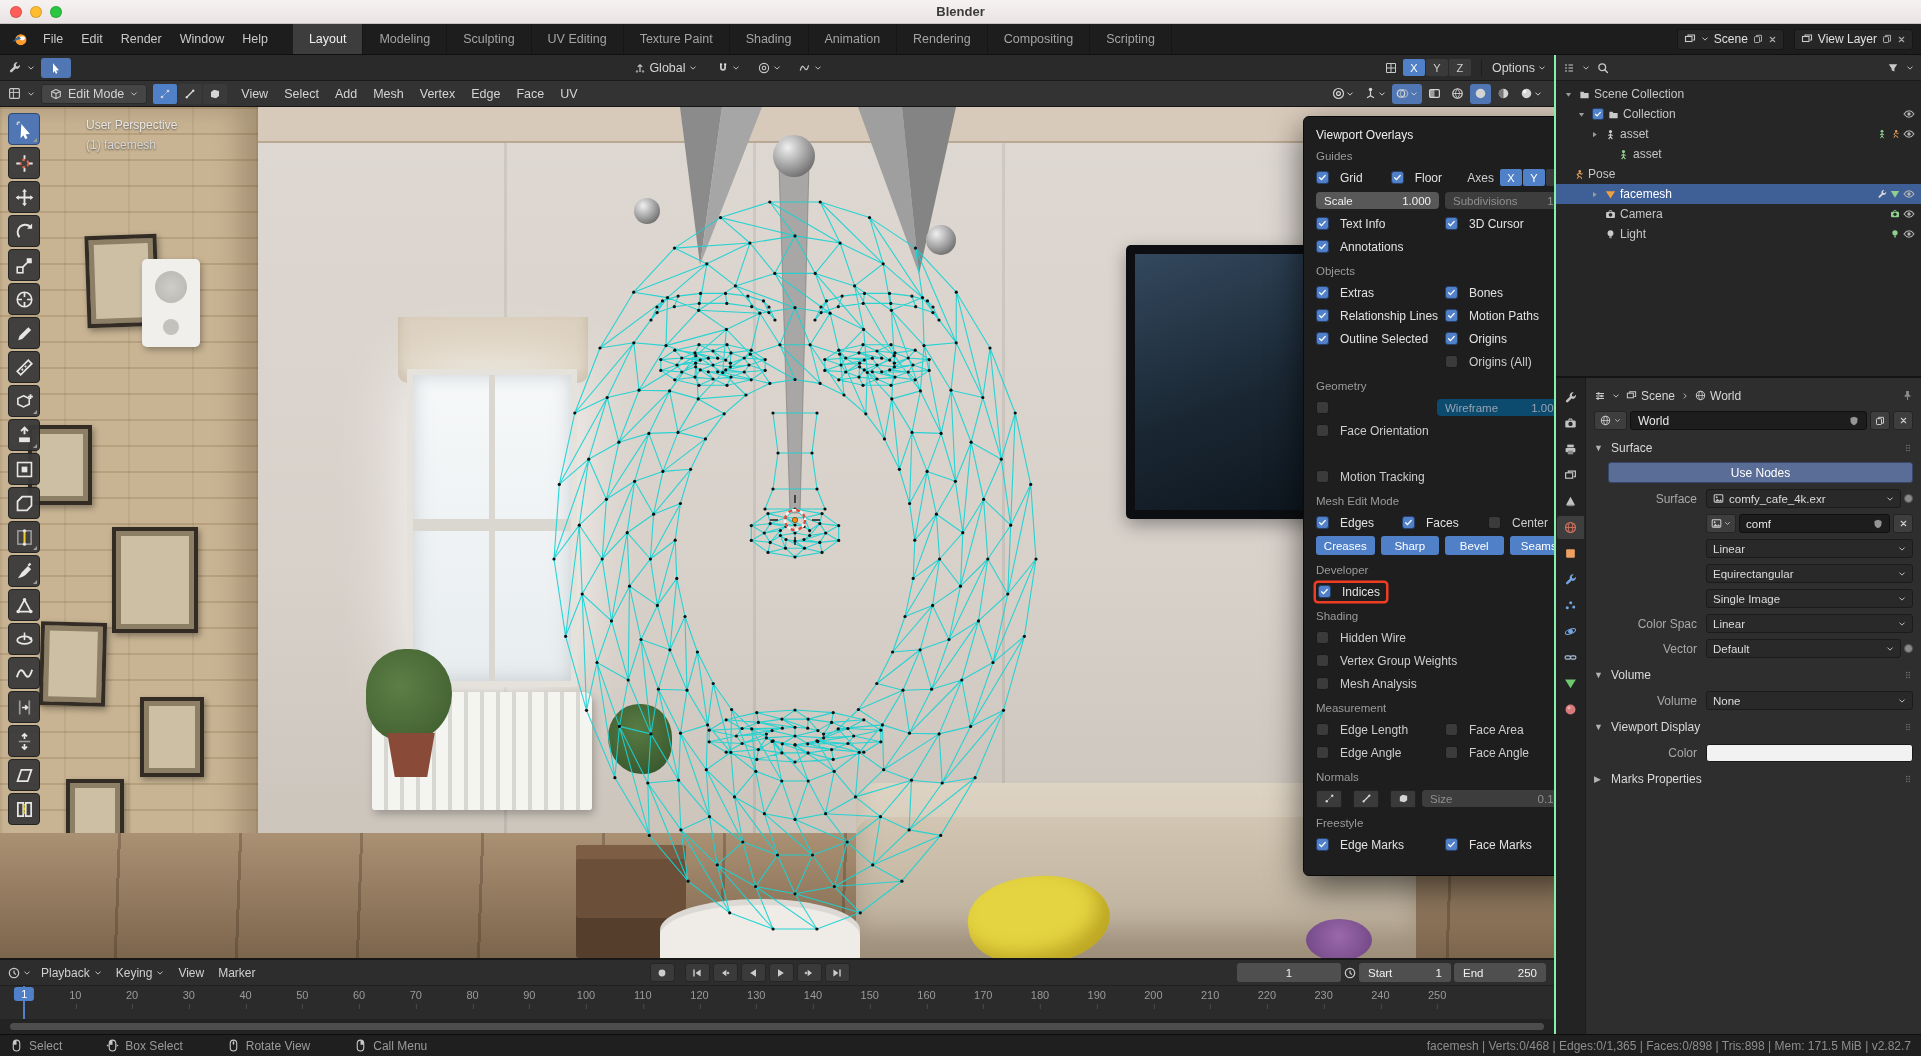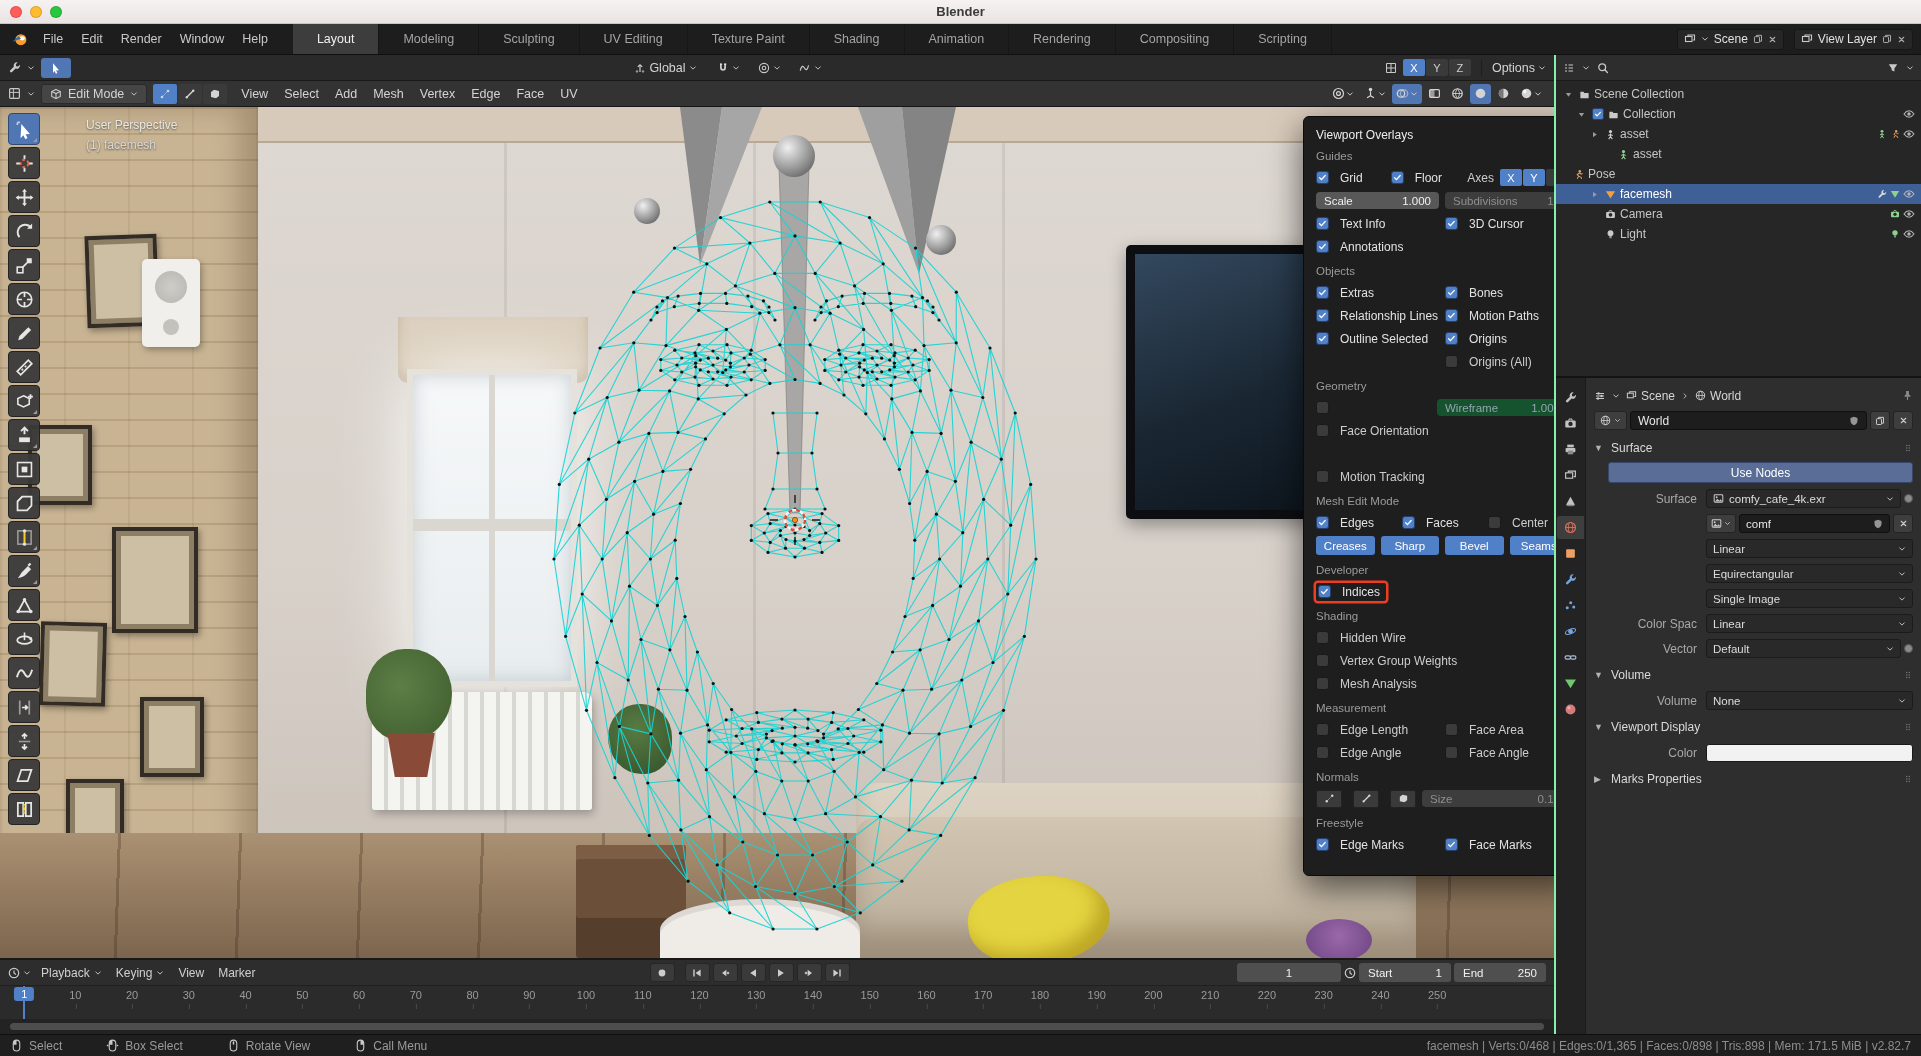--- a/index.html
+++ b/index.html
@@ -16,21 +16,21 @@
   .light{width:12px;height:12px;border-radius:50%;border:1px solid rgba(0,0,0,.15)}
   .light.red{background:#ff5d57}.light.yellow{background:#febc2e}.light.green{background:#29c73f}
   .mac-title{position:absolute;left:0;right:0;text-align:center;font-size:13px;font-weight:bold;color:#3b3b3b}
 
   
   .topbar{height:31px;background:#1d1d1d;display:flex;align-items:center;font-size:12.5px;
     color:#c9c9c9;border-bottom:1px solid #101010;flex:none;padding:0 8px;gap:2px}
   .blogo{width:22px;height:20px;display:flex;align-items:center;justify-content:center;margin-right:2px}
   .tmenu{padding:4px 9px;border-radius:3px}
   #workspaces{display:flex;margin-left:14px;align-self:stretch;align-items:stretch}
-  .wtab{display:flex;align-items:center;padding:0 24px;color:#a4a4a4;border-right:1px solid #161616;font-size:12.5px}
+  .wtab{display:flex;align-items:center;padding:0 16px;color:#a4a4a4;border-right:1px solid #161616;font-size:12.5px}
   .wtab.active{background:#3d3d3d;color:#f0f0f0}
   .dbw{display:flex;align-items:center;gap:5px;background:#262626;border:1px solid #161616;border-radius:3px;
     height:21px;padding:0 6px;margin-left:8px;color:#e0e0e0}
   .dbw .nm{font-size:12px;white-space:nowrap}
   .dbw .mini{opacity:.8}
 
   
   .hdr{display:flex;align-items:center;padding:0 8px;gap:6px;flex:none;font-size:12.5px;color:#d4d4d4}
   .row1{height:26px;background:#2a2a2a;border-bottom:1px solid #1a1a1a}
   .row2{height:26px;background:#333333;border-bottom:1px solid #161616}
@@ -138,21 +138,21 @@
     display:flex;align-items:center;justify-content:center}
   .chk.on{background:#5080c8;border-color:#27406b}
   .chk-lbl{white-space:nowrap;overflow:hidden;color:#cdcdcd}
   .chk.on + .chk-lbl{color:#e2e2e2}
   .olabel{color:#cdcdcd;margin-left:2px}
   .axgrp{gap:1px}
   .slider{flex:1;height:17px;background:#585858;border-radius:4px;display:flex;align-items:center;
     justify-content:space-between;padding:0 8px;font-size:11.5px;color:#f0f0f0;min-width:0}
   .slider .sl-l{white-space:nowrap;overflow:hidden}
   .slider.dis{background:#3d3d3d;color:#8f8f8f}
-  .slider.bluish{background:#14532d;color:#97a3b1}
+  .slider.bluish{background:#0c4a6e;color:#97a3b1}
   .bbtn{flex:1;height:19px;background:#5080c8;border-radius:3px;color:#fff;display:flex;align-items:center;
     justify-content:center;font-size:11.5px}
   .icbtn{width:26px;height:18px;background:#3a3a3a;border:1px solid #222;display:flex;align-items:center;
     justify-content:center;border-radius:2px}
   .gapc{flex:1}
   .spacec{height:10px;flex:1}
 
   
   .outliner{height:323px;background:#262626;display:flex;flex-direction:column;border-bottom:2px solid #141414;flex:none}
   .o-head{height:26px;background:#2d2d2d;display:flex;align-items:center;padding:0 7px;gap:7px;

